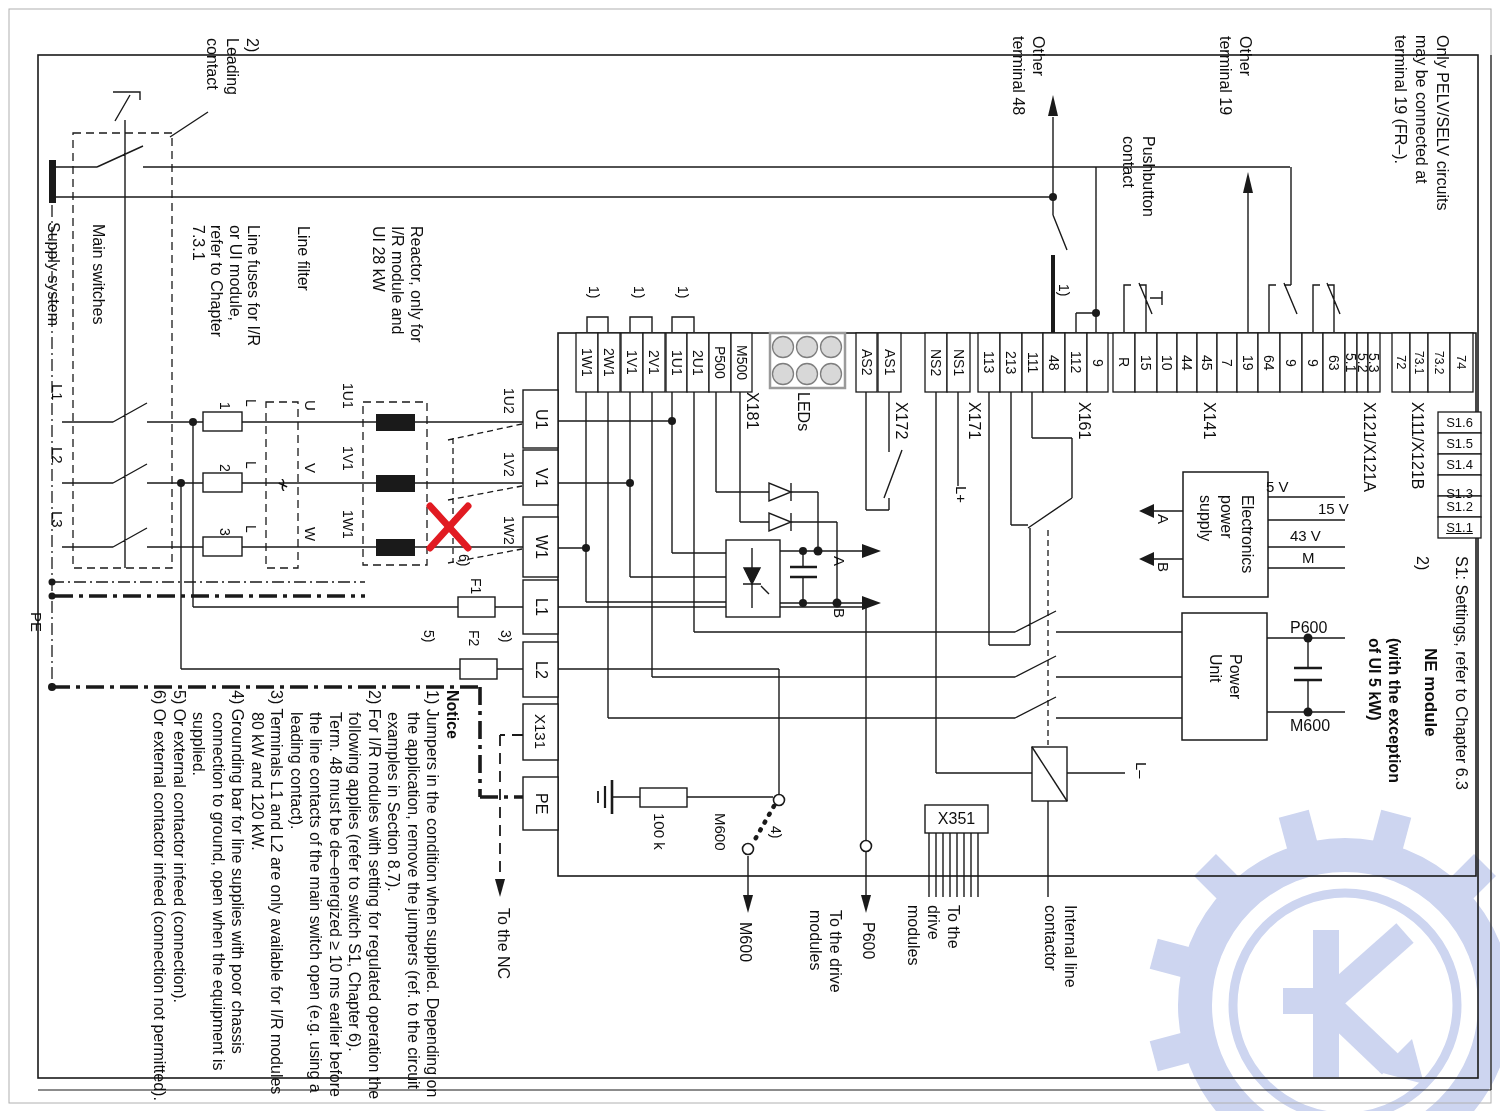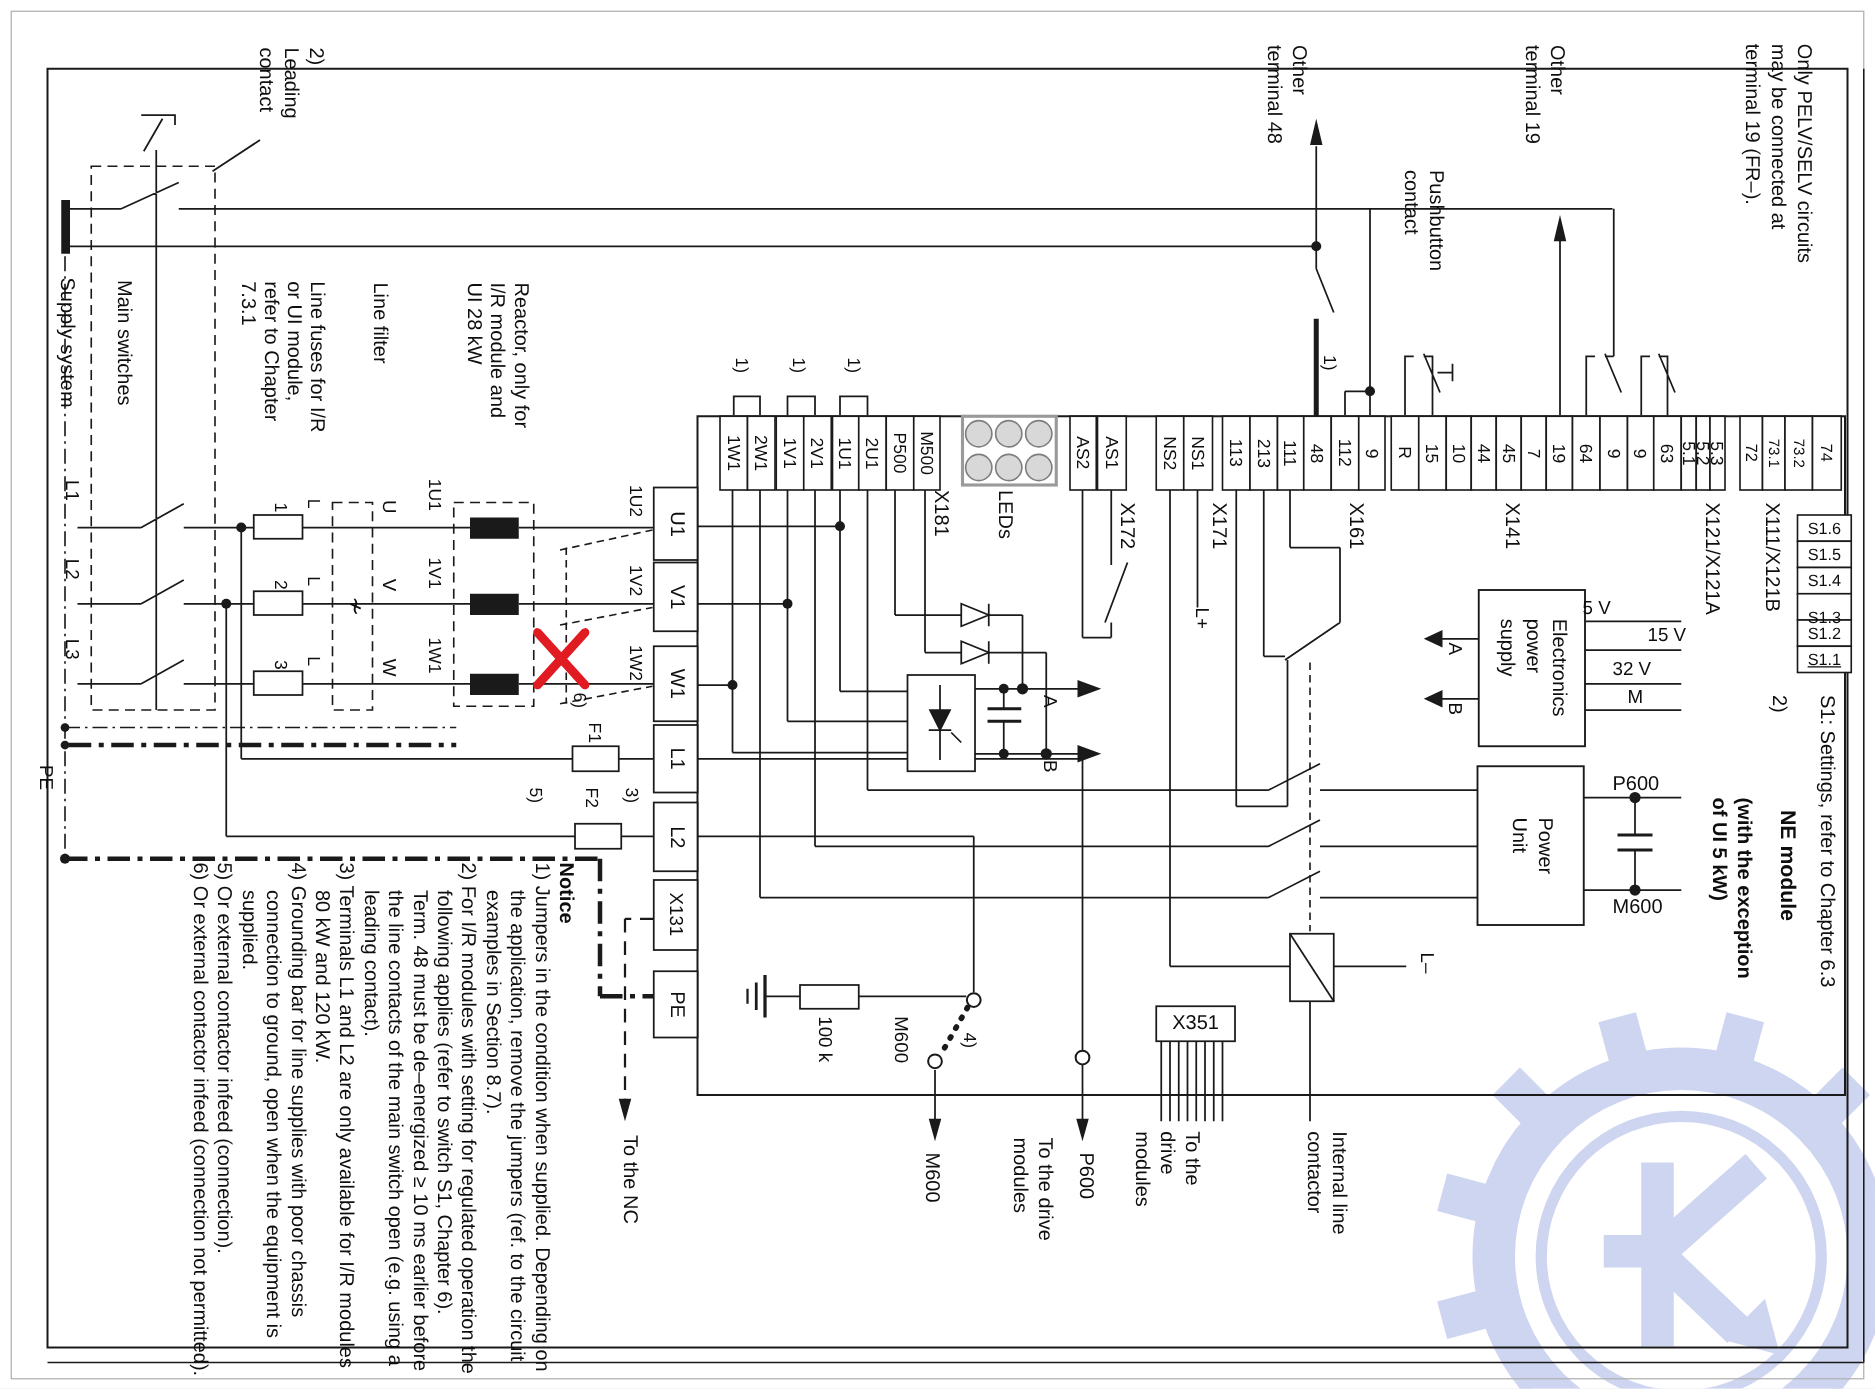--- a/index.html
+++ b/index.html
@@ -412,21 +412,21 @@
 <div class="cellh" style="left:1438px;top:496px;width:43px;height:21px;">S1.2</div>
 <div class="cellh" style="left:1438px;top:517px;width:43px;height:21px;text-decoration:underline;">S1.1</div>
 
 <div class="cell" style="left:1183px;top:472px;width:85px;height:125px;font-size:16px;line-height:1.3;">Electronics
 power
 supply</div>
 <div class="lbl v md" style="right:328px;top:514px;">A</div>
 <div class="lbl v md" style="right:328px;top:562px;">B</div>
 <div class="lbl h md" style="left:1266px;top:478px;">5 V</div>
 <div class="lbl h md" style="left:1290px;top:500px;margin-left:28px;">15 V</div>
-<div class="lbl h md" style="left:1290px;top:527px;">32 V</div>
+<div class="lbl h md" style="left:1290px;top:527px;">43 V</div>
 <div class="lbl h md" style="left:1302px;top:549px;">M</div>
 <div class="cell" style="left:1182px;top:613px;width:85px;height:127px;font-size:16px;line-height:1.3;">Power
 Unit</div>
 <div class="lbl h" style="left:1290px;top:618px;">P600</div>
 <div class="lbl h" style="left:1290px;top:716px;">M600</div>
 
 <div class="lbl v md" style="right:652px;top:556px;">A</div>
 <div class="lbl v md" style="right:652px;top:608px;">B</div>
 
 <div class="lbl v b" style="right:60px;top:648px;font-size:17px;">NE module</div>

